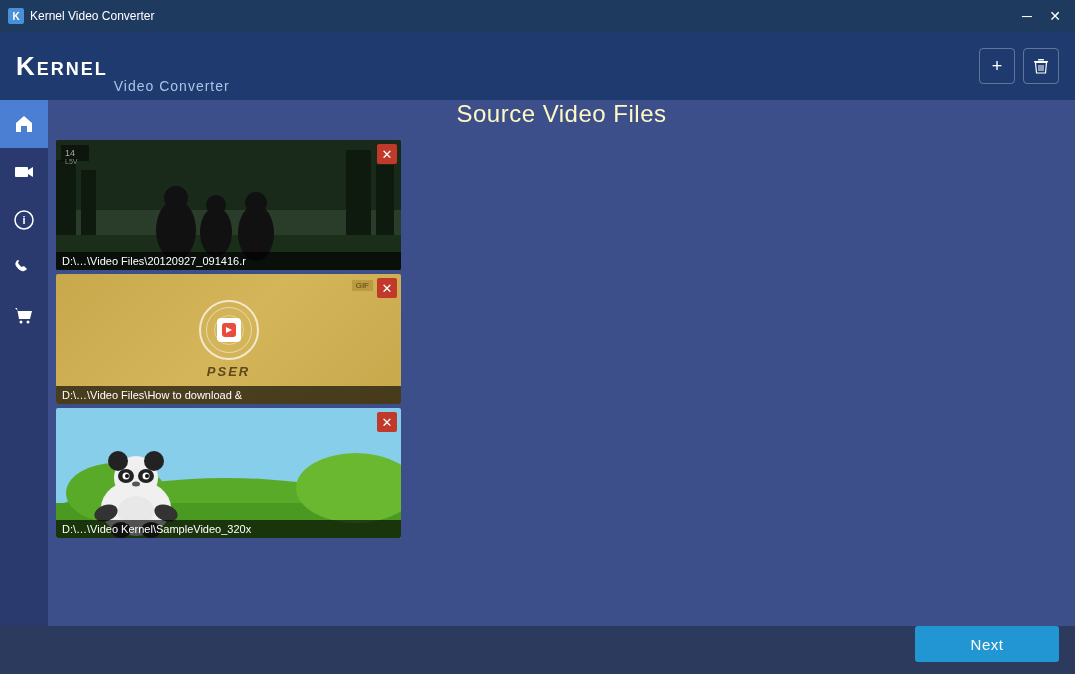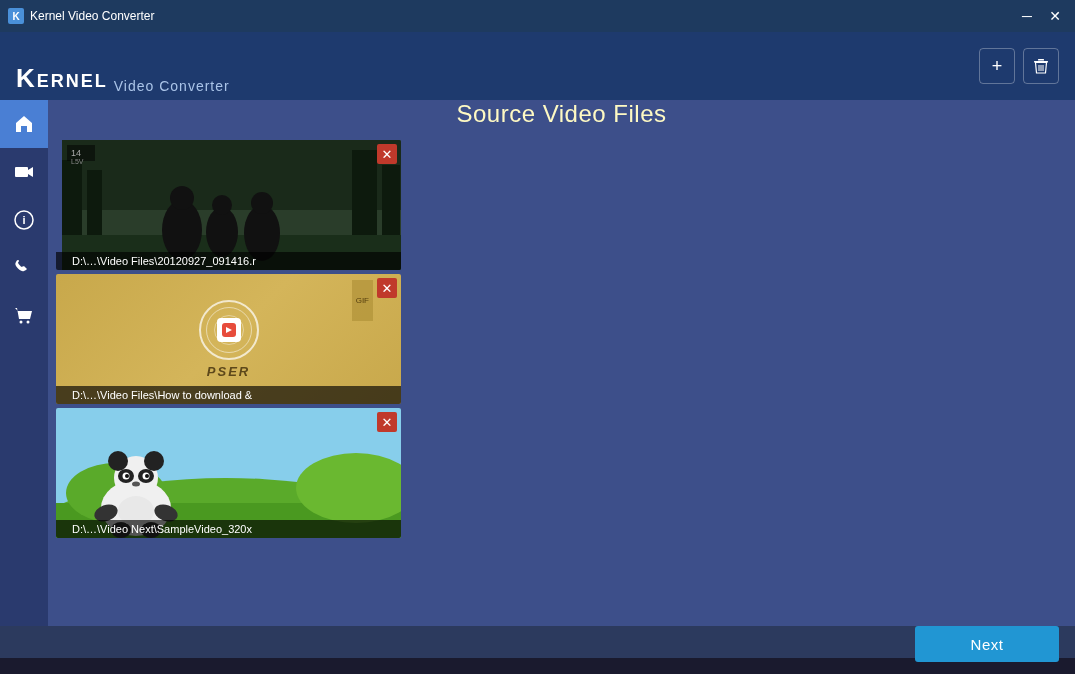--- a/index.html
+++ b/index.html
@@ -63,21 +63,21 @@
     .header {
       height: 68px;
       background: #1e3a6e;
       display: flex;
       align-items: center;
       justify-content: space-between;
       padding: 0 16px;
     }
     .header-logo {
       display: flex;
-      align-items: flex-end;
+      align-items: center;
       gap: 6px;
     }
     .logo-kernel {
       font-size: 26px;
       font-weight: 700;
       color: white;
       font-variant: small-caps;
       letter-spacing: 2px;
     }
     .logo-sub {
@@ -172,21 +172,21 @@
     }
 
     .video-overlay {
       position: absolute;
       bottom: 0;
       left: 0;
       right: 0;
       background: rgba(0,0,0,0.65);
       color: white;
       font-size: 11px;
-      padding: 3px 16px;
+      padding: 3px 6px;
       white-space: nowrap;
       overflow: hidden;
       text-overflow: ellipsis;
     }
 
     .video-close-btn {
       position: absolute;
       top: 4px;
       right: 4px;
       width: 20px;
@@ -200,21 +200,20 @@
       display: flex;
       align-items: center;
       justify-content: center;
       line-height: 1;
     }
 
     
     .thumb-1 {
       background: linear-gradient(135deg, #2c3e50 0%, #3d5a3e 40%, #4a6741 60%, #2c3e50 100%);
       position: relative;
-      margin-left: 6px;
     }
     .thumb-1-overlay {
       position: absolute;
       inset: 0;
       background: repeating-linear-gradient(
         0deg,
         rgba(0,0,0,0.03) 0px,
         rgba(0,0,0,0.03) 1px,
         transparent 1px,
         transparent 3px
@@ -282,26 +281,26 @@
     }
     .logo-text {
       color: rgba(80,60,20,0.9);
       font-size: 13px;
       font-weight: bold;
       letter-spacing: 2px;
     }
 
     
     .footer {
-      height: 32px;
+      height: 48px;
       background: #2c3a5e;
       display: flex;
-      align-items: flex-start;
+      align-items: flex-end;
       justify-content: flex-end;
-      padding: 0 16px;
+      padding: 12px 16px;
     }
 
     .next-btn {
       width: 144px;
       height: 36px;
       background: #2196d3;
       border: none;
       border-radius: 3px;
       color: white;
       font-size: 15px;
@@ -427,21 +426,21 @@
                   <svg width="10" height="8" viewBox="0 0 10 8" fill="white">
                     <rect x="0" y="0" width="10" height="8" rx="1" fill="#e74c3c"></rect>
                     <path d="M2 1 L8 4 L2 7 Z" fill="white"></path>
                   </svg>
                 </div>
               </div>
             </div>
             <div class="logo-text">PSER</div>
           </div>
 
-          <div style="position:absolute;top:6px;right:28px;background:rgba(180,150,60,0.8);color:rgba(60,40,0,0.8);font-size:8px;padding:16px 4px;">GIF</div>
+          <div style="position:absolute;top:6px;right:28px;background:rgba(180,150,60,0.8);color:rgba(60,40,0,0.8);font-size:8px;padding:1px 4px;">GIF</div>
         </div>
         <div class="video-overlay">
           <span>D:\…\Video Files\How to download &amp;</span>
         </div>
         <button class="video-close-btn">✕</button>
       </div>
 
       <div class="video-item">
         <div style="width:100%;height:100%;position:relative;">
           <svg width="345" height="130" viewBox="0 0 345 130" style="position:absolute;inset:0;">
@@ -475,21 +474,21 @@
             <ellipse cx="50" cy="105" rx="12" ry="8" fill="#333" transform="rotate(-20 50 105)"></ellipse>
             <ellipse cx="110" cy="105" rx="12" ry="8" fill="#333" transform="rotate(20 110 105)"></ellipse>
 
             <ellipse cx="65" cy="122" rx="10" ry="8" fill="#333"></ellipse>
             <ellipse cx="95" cy="122" rx="10" ry="8" fill="#333"></ellipse>
 
             <ellipse cx="80" cy="103" rx="18" ry="15" fill="#e8e8e8"></ellipse>
           </svg>
         </div>
         <div class="video-overlay">
-          <span>D:\…\Video Next\SampleVideo_320x</span>
+          <span>D:\…\Video Kernel\SampleVideo_320x</span>
         </div>
         <button class="video-close-btn">✕</button>
       </div>
 
     </div>
   </div>
 
 </div>
 
 <div class="footer">

